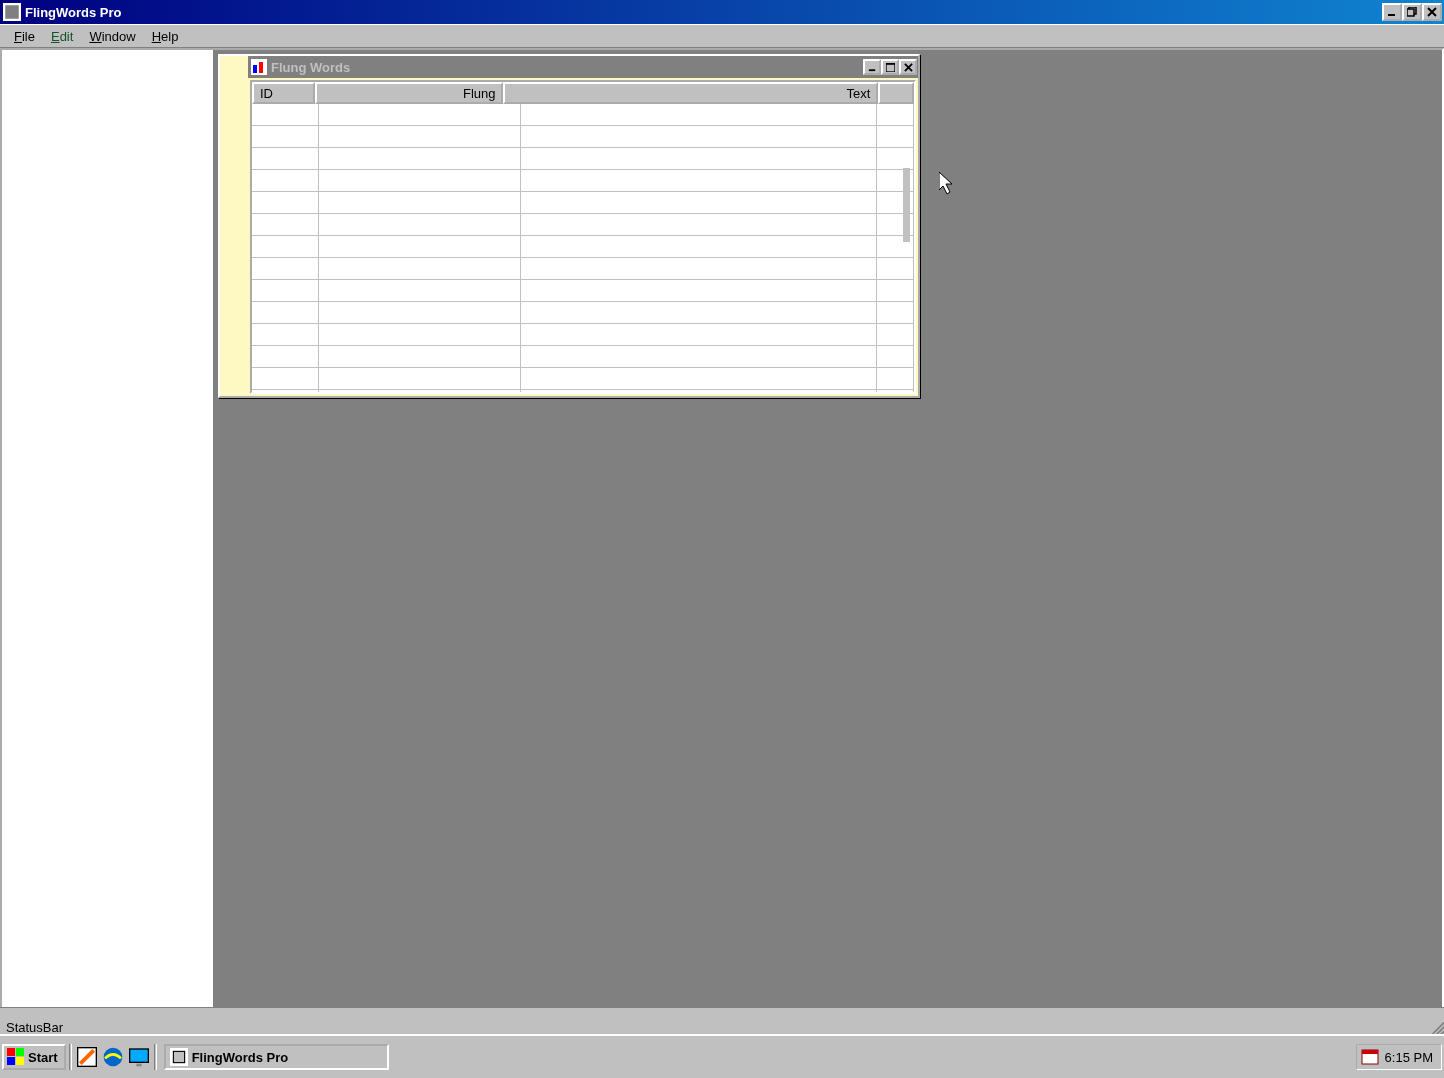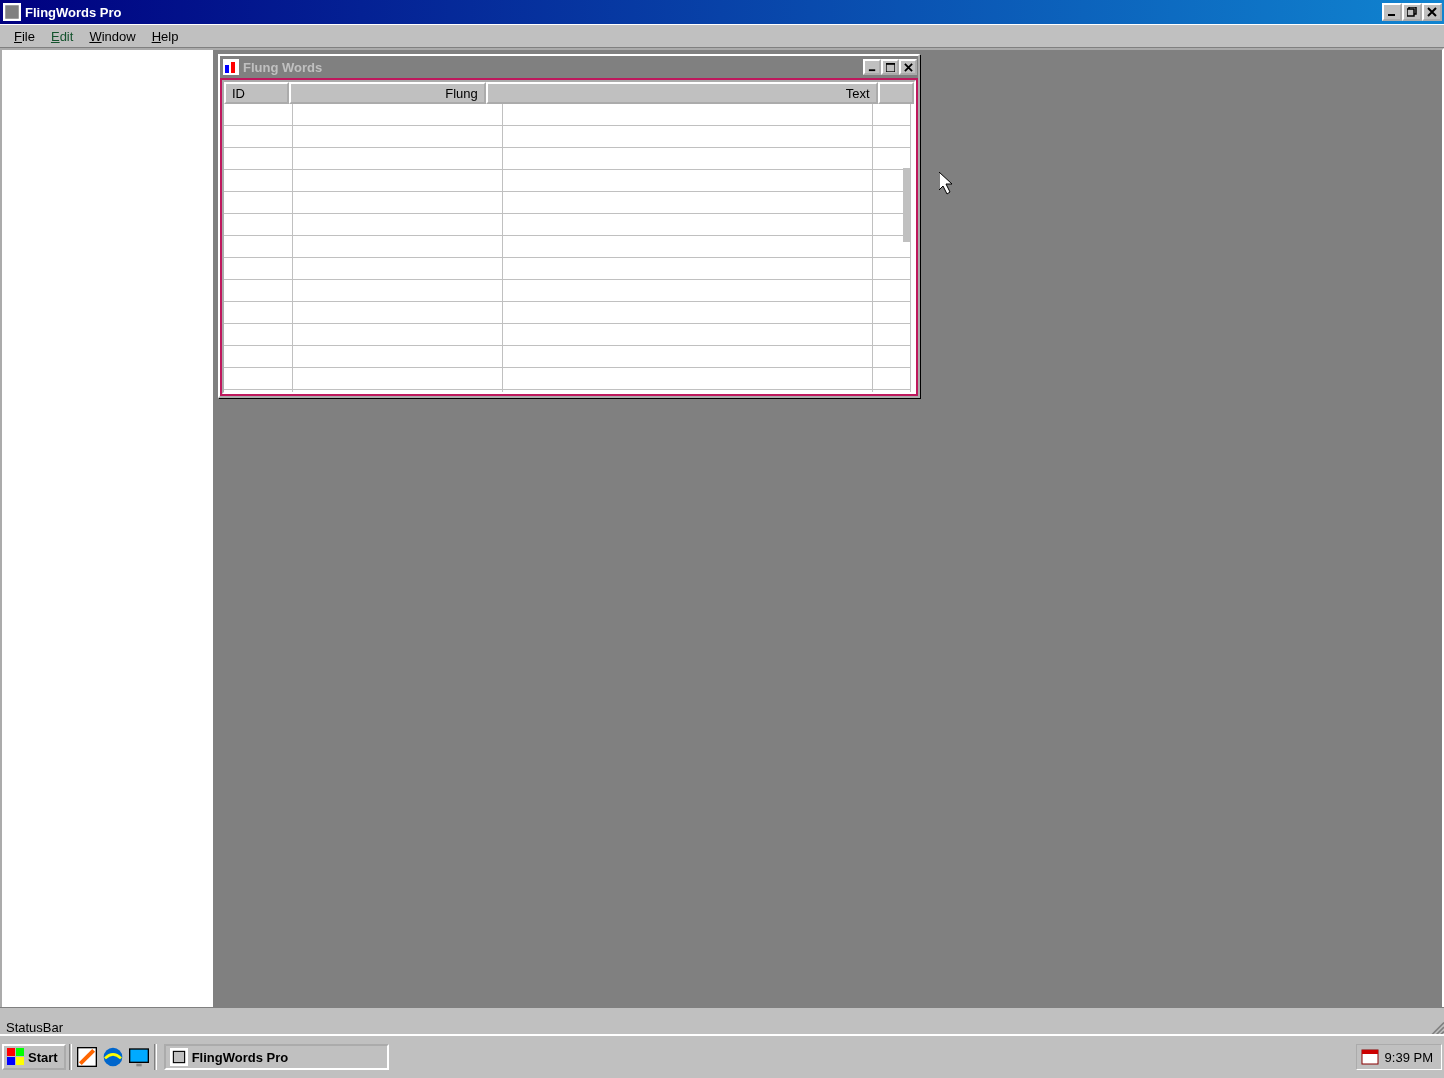--- a/index.html
+++ b/index.html
@@ -83,23 +83,24 @@
   position: relative;
   background: #808080;
 }
 
 
 .child-window {
   position: absolute;
   left: 3px;
   top: 4px;
   width: 702px;
-  background: #be185d;
+  background: #fef9c3;
   border: 2px outset #fff;
   box-shadow: 1px 1px 0 #000;
+  padding-left: 28px;
 }
 .child-titlebar {
   height: 22px;
   background: #808080;
   display: flex;
   align-items: center;
   padding-left: 3px;
   color: #c0c0c0;
   font-weight: bold;
 }
@@ -500,21 +501,21 @@
     </span>
     <span>FlingWords Pro</span>
   </div>
   <div class="tray">
     <span class="tray-icon">
       <svg viewBox="0 0 18 18">
           <rect x="1" y="2" width="16" height="14" fill="#fff" stroke="#800"></rect>
           <rect x="1" y="2" width="16" height="4" fill="#c00"></rect>
         </svg>
     </span>
-    <span>9:39 PM</span>
+    <span>6:15 PM</span>
   </div>
 </div>
 
 <div class="cursor">
   <svg width="20" height="26" viewBox="0 0 20 26">
     <path d="M0 0 L0 18 L4 14 L8 22 L11 20 L7 12 L13 12 Z" fill="#fff" stroke="#000" stroke-width="1"></path>
   </svg>
 </div>
 
 </body></html>

